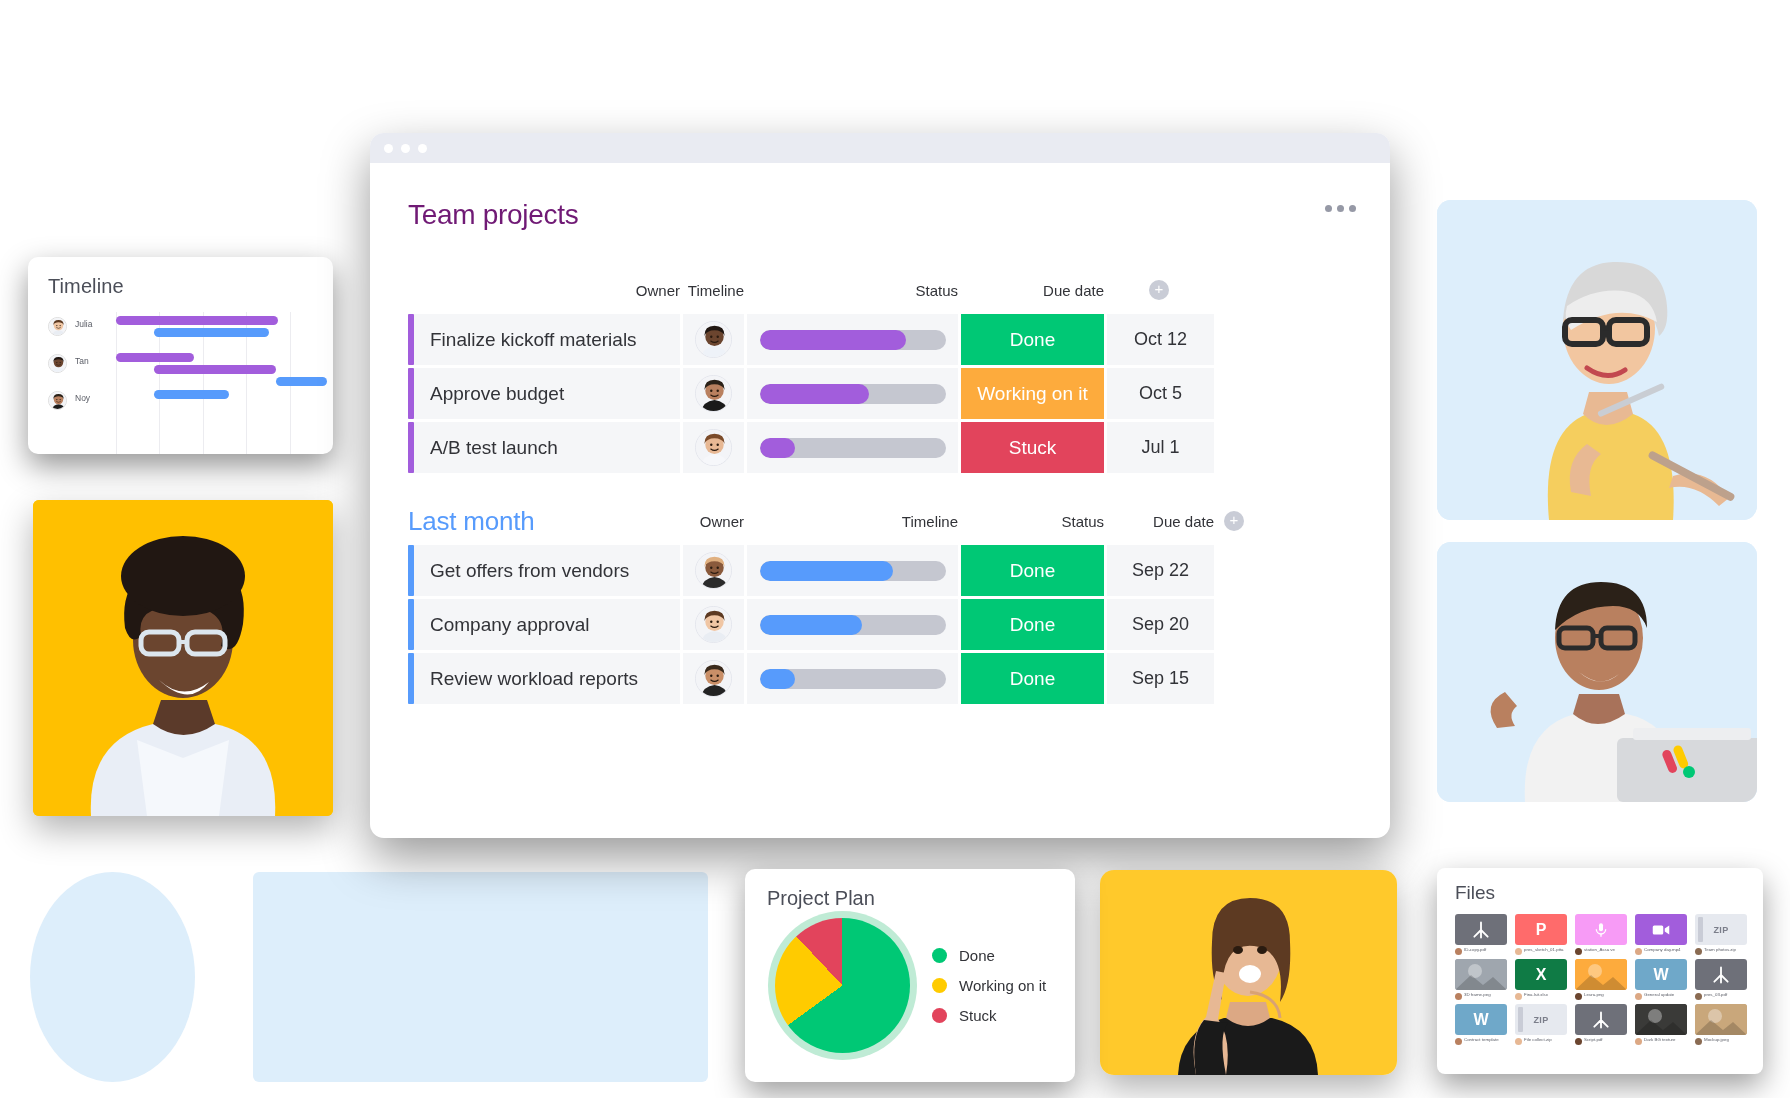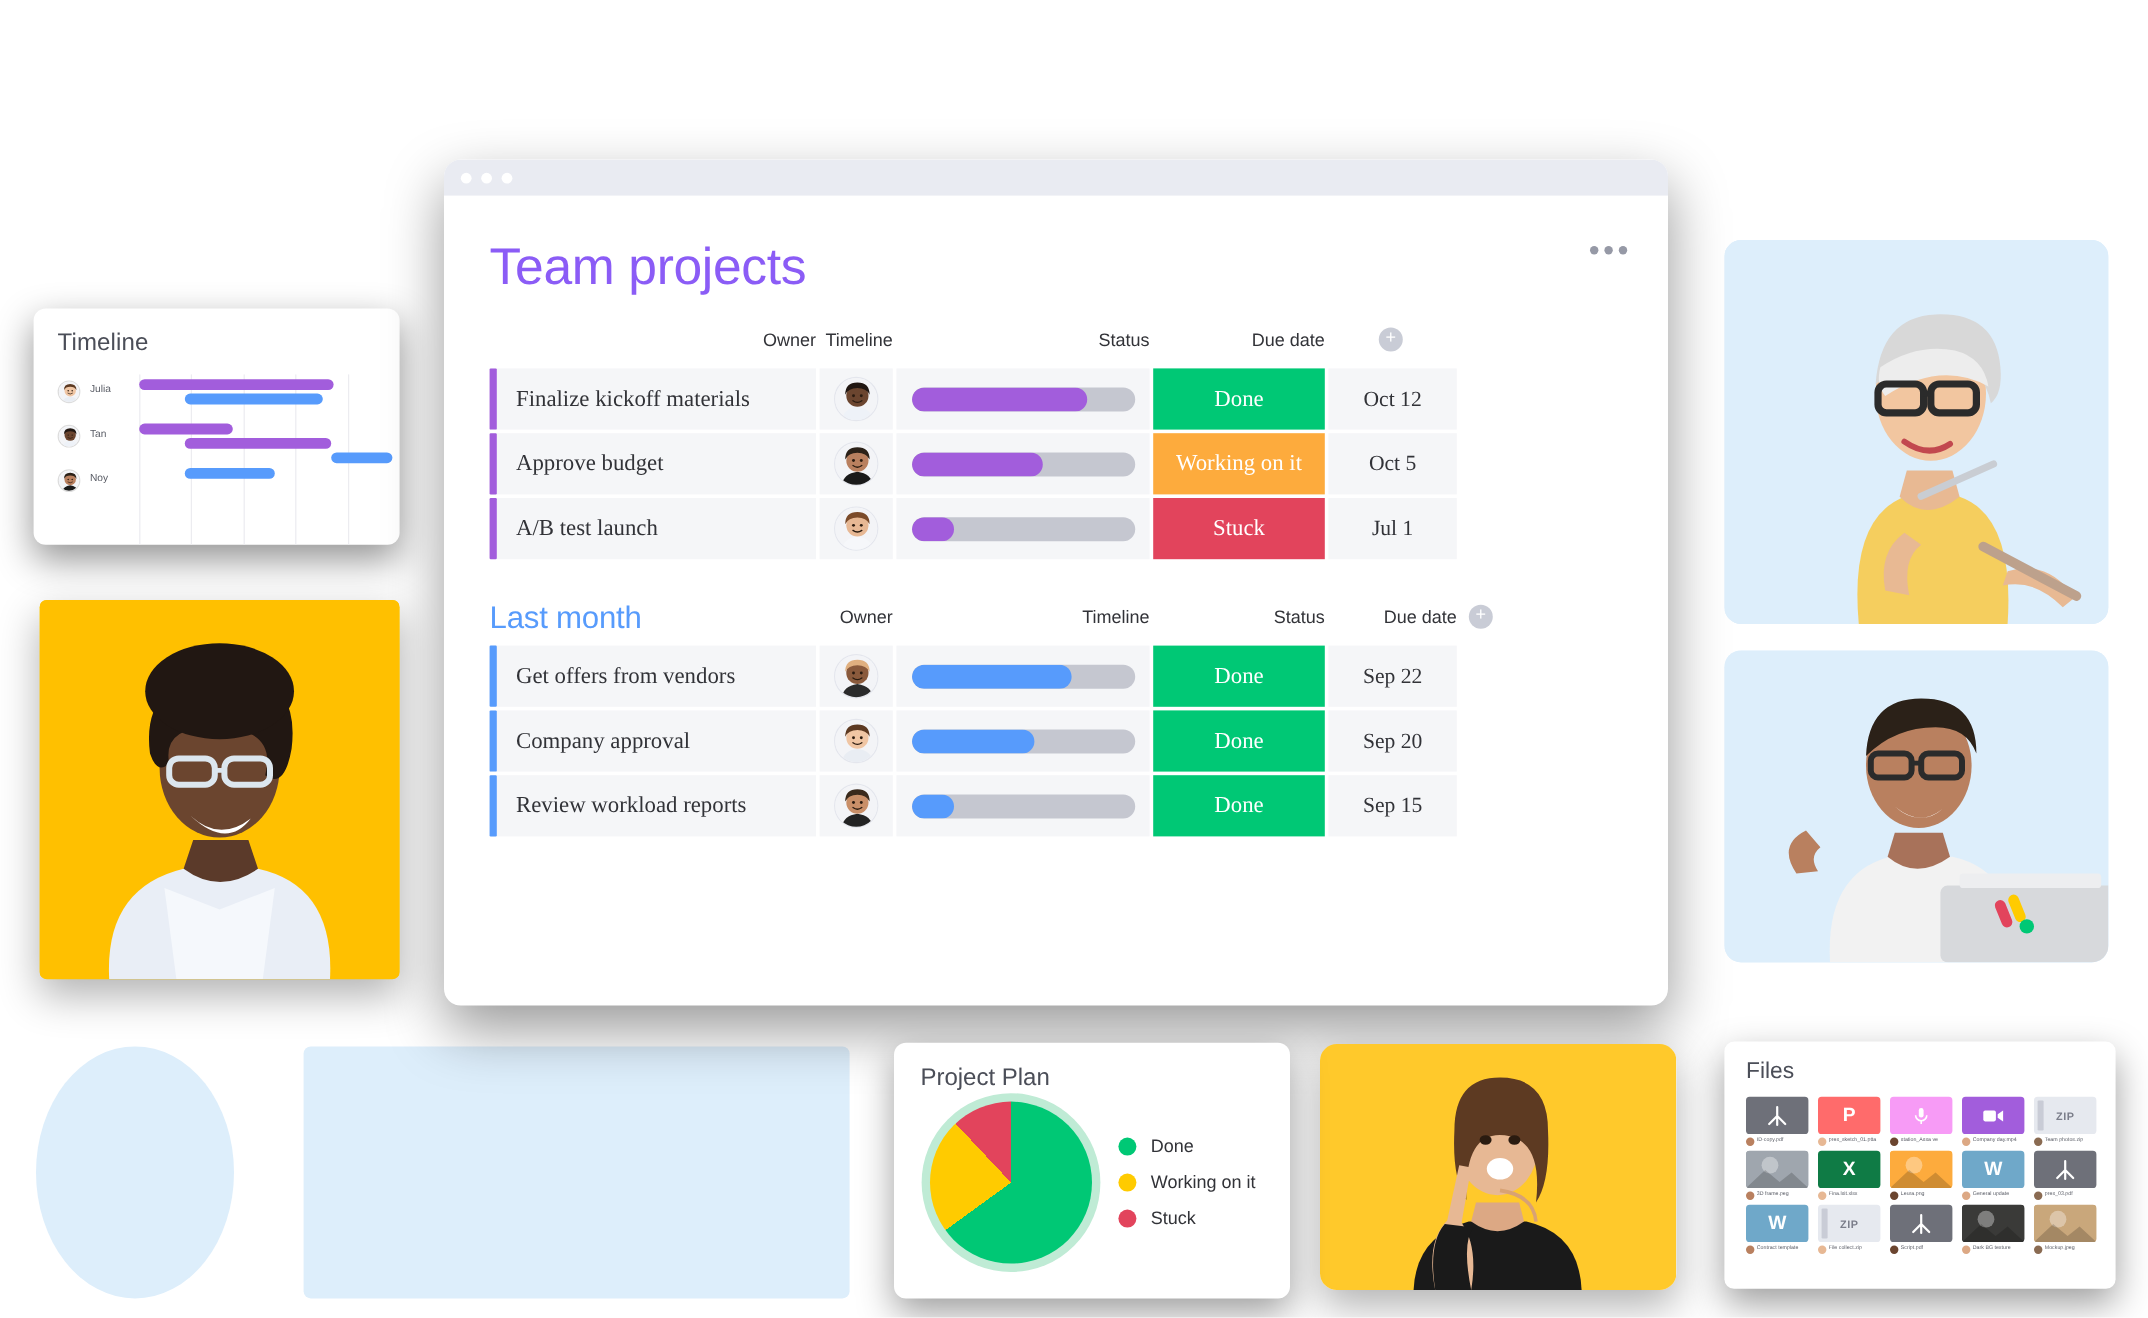--- a/index.html
+++ b/index.html
@@ -49,40 +49,40 @@
     position: absolute; left: 370px; top: 133px; width: 1020px; height: 705px;
     background: #fff; border-radius: 14px;
     box-shadow: 0 20px 48px rgba(0,0,0,.40);
     overflow: hidden;
   }
   #titlebar { height: 30px; background: #E9EBF2; display:flex; align-items:center; padding-left: 14px; gap: 8px; }
   .tb-dot { width: 9px; height: 9px; border-radius: 50%; background: #ffffff; }
   #window-body { padding: 36px 38px 0 38px; position: relative; height: calc(100% - 30px); }
   #kebab { position: absolute; right: 34px; top: 42px; display:flex; gap:5px; cursor:pointer; }
   #kebab span { width: 7px; height: 7px; border-radius:50%; background:#9699a6; display:block; }
-  #page-title { font-size: 43px; font-weight: 400; color: #8b5cf6; letter-spacing: -.3px; margin-bottom: 17px; }
+  #page-title { font-size: 28px; font-weight: 400; color: #701a75; letter-spacing: -.3px; margin-bottom: 41px; }
 
   
   .group { margin-bottom: 30px; }
   .group-head { display: grid; grid-template-columns: 272px 64px 214px 146px 110px 40px; align-items: center; height: 36px; }
   .group-title { font-size: 26px; font-weight: 400; letter-spacing: -.2px; }
   .group.this .group-title { color: #A25DDC; }
   .group.last .group-title { color: #579BFC; }
   .col-head { font-size: 15px; color: #323338; text-align: right; }
   .plus-cell { display:flex; justify-content:center; align-items:center; }
   .plus-icon {
     width: 20px; height: 20px; border-radius: 50%; background: #c9ccd6;
     color: #fff; font-size: 15px; line-height: 18px; text-align: center; cursor: pointer;
     font-family: "Liberation Sans", sans-serif;
   }
 
   .rows { margin-top: 6px; }
   .row {
     display: grid; grid-template-columns: 272px 64px 214px 146px 110px 40px;
-    height: 51px; margin-bottom: 3px; align-items: stretch; font-family: Liberation Serif, serif;
+    height: 51px; margin-bottom: 3px; align-items: stretch;
   }
   .cell { background: #F5F6F8; display: flex; align-items: center; }
   .cell + .cell { margin-left: 3px; }
   .name-cell { padding-left: 22px; position: relative; }
   .name-cell .accent { position: absolute; left: 0; top: 0; bottom: 0; width: 6px; border-radius: 1px; }
   .group.this .accent { background: #A25DDC; }
   .group.last .accent { background: #579BFC; }
   .task-name { font-size: 19px; color: #323338; }
   .owner-cell { justify-content: center; }
   .avatar { width: 37px; height: 37px; border-radius: 50%; overflow: hidden; border: 1px solid #e4e6ed; }

